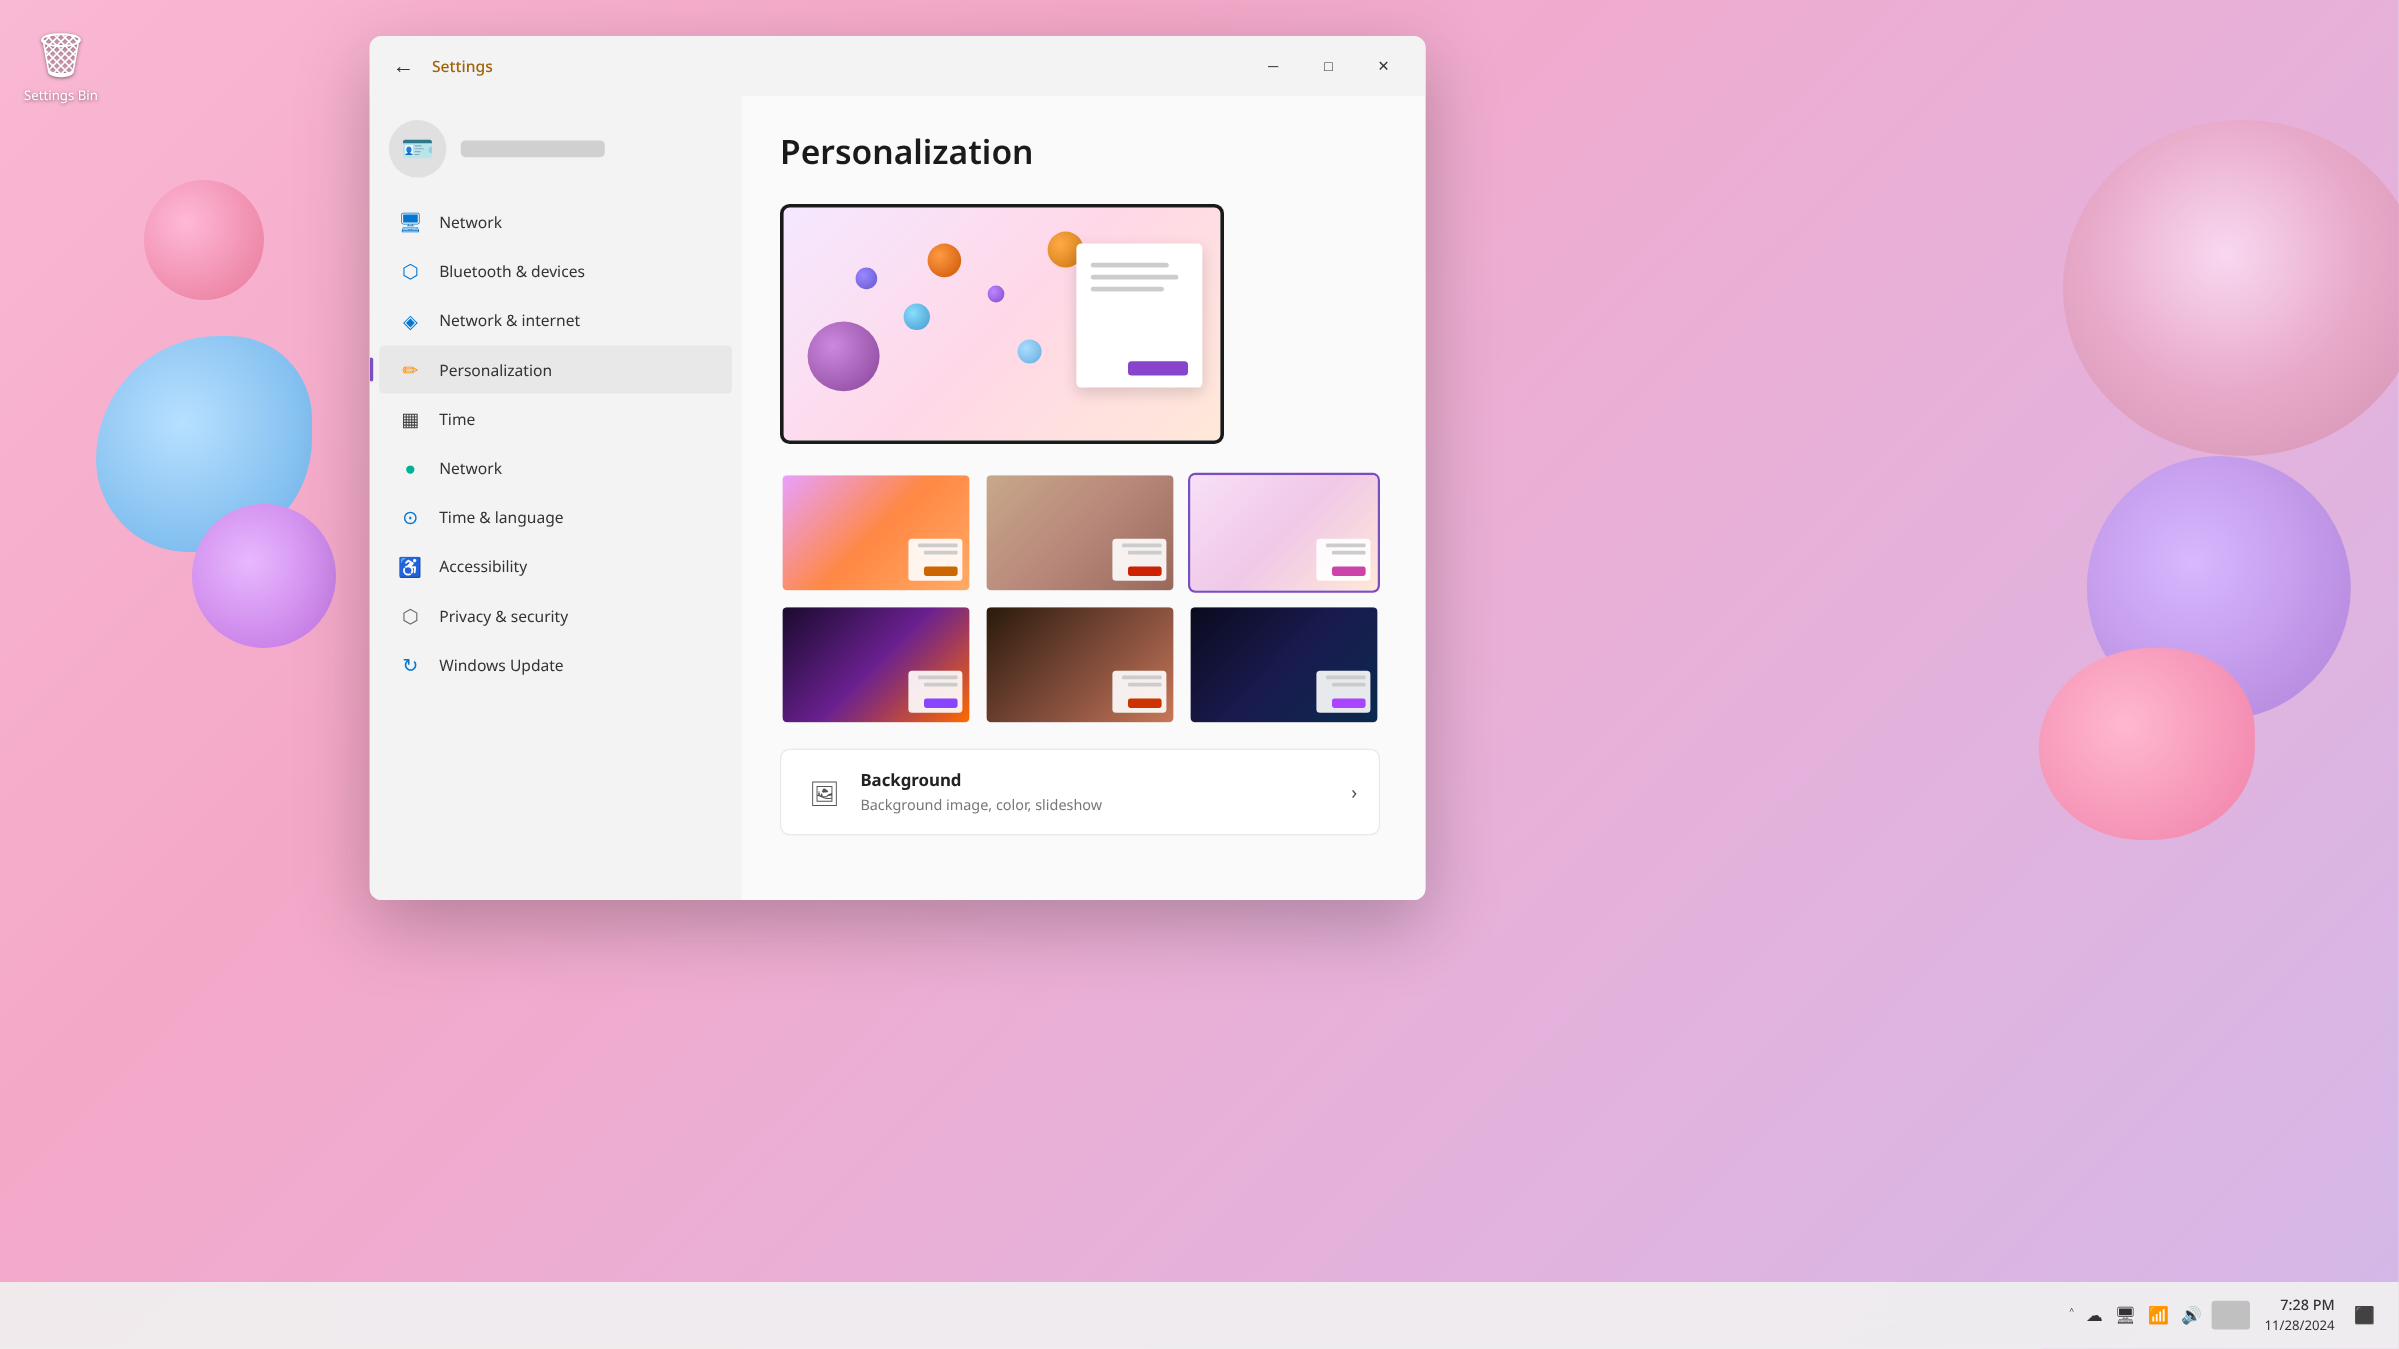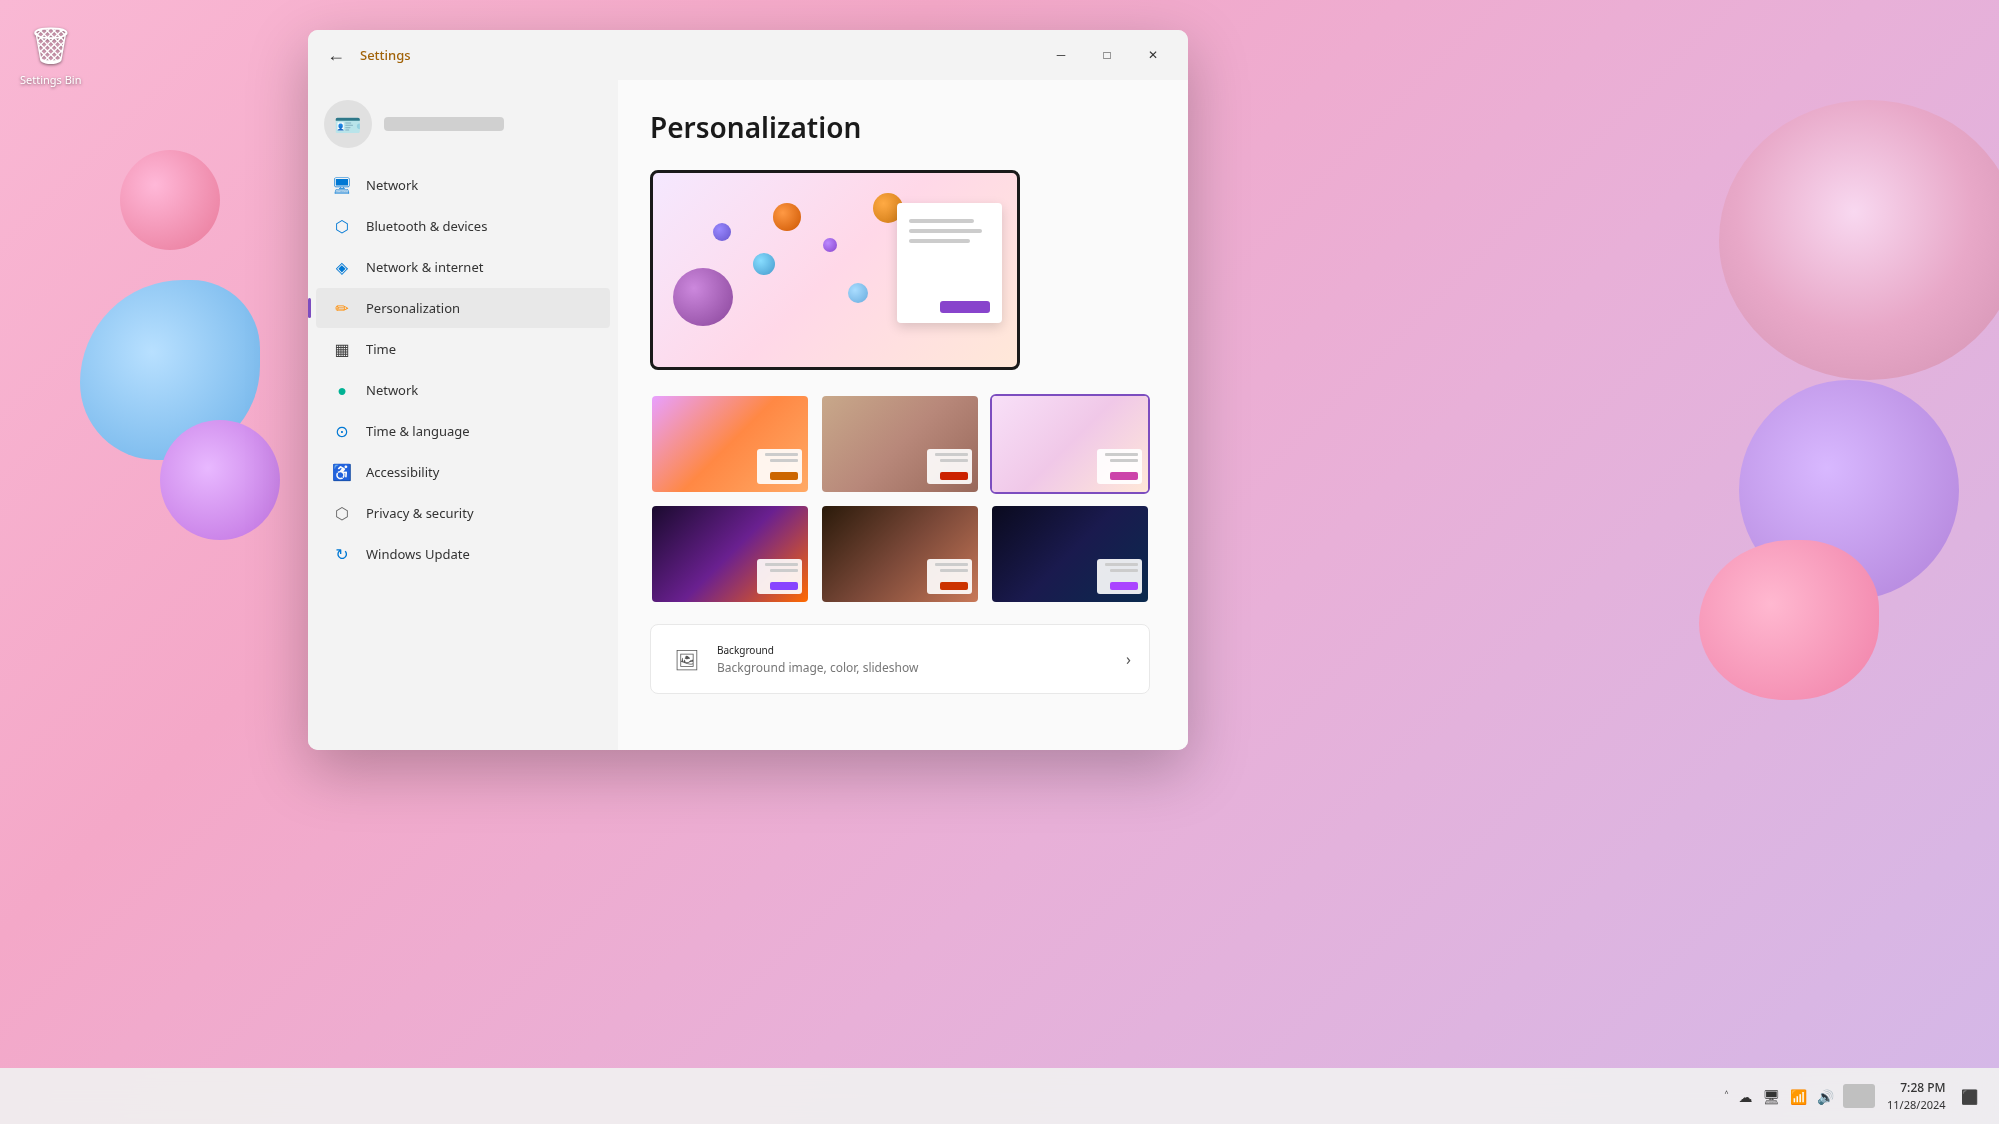--- a/index.html
+++ b/index.html
@@ -389,22 +389,22 @@
     }
     .setting-row-icon {
       width: 36px; height: 36px;
       display: flex; align-items: center; justify-content: center;
       font-size: 20px;
       color: #555;
       margin-right: 12px;
     }
     .setting-row-text { flex: 1; }
     .setting-row-title {
-      font-size: 10px;
-      font-weight: 400;
+      font-size: 14px;
+      font-weight: 700;
       color: #222;
     }
     .setting-row-subtitle {
       font-size: 12px;
       color: #777;
       margin-top: 2px;
     }
     .setting-row-chevron {
       font-size: 16px;
       color: #555;

